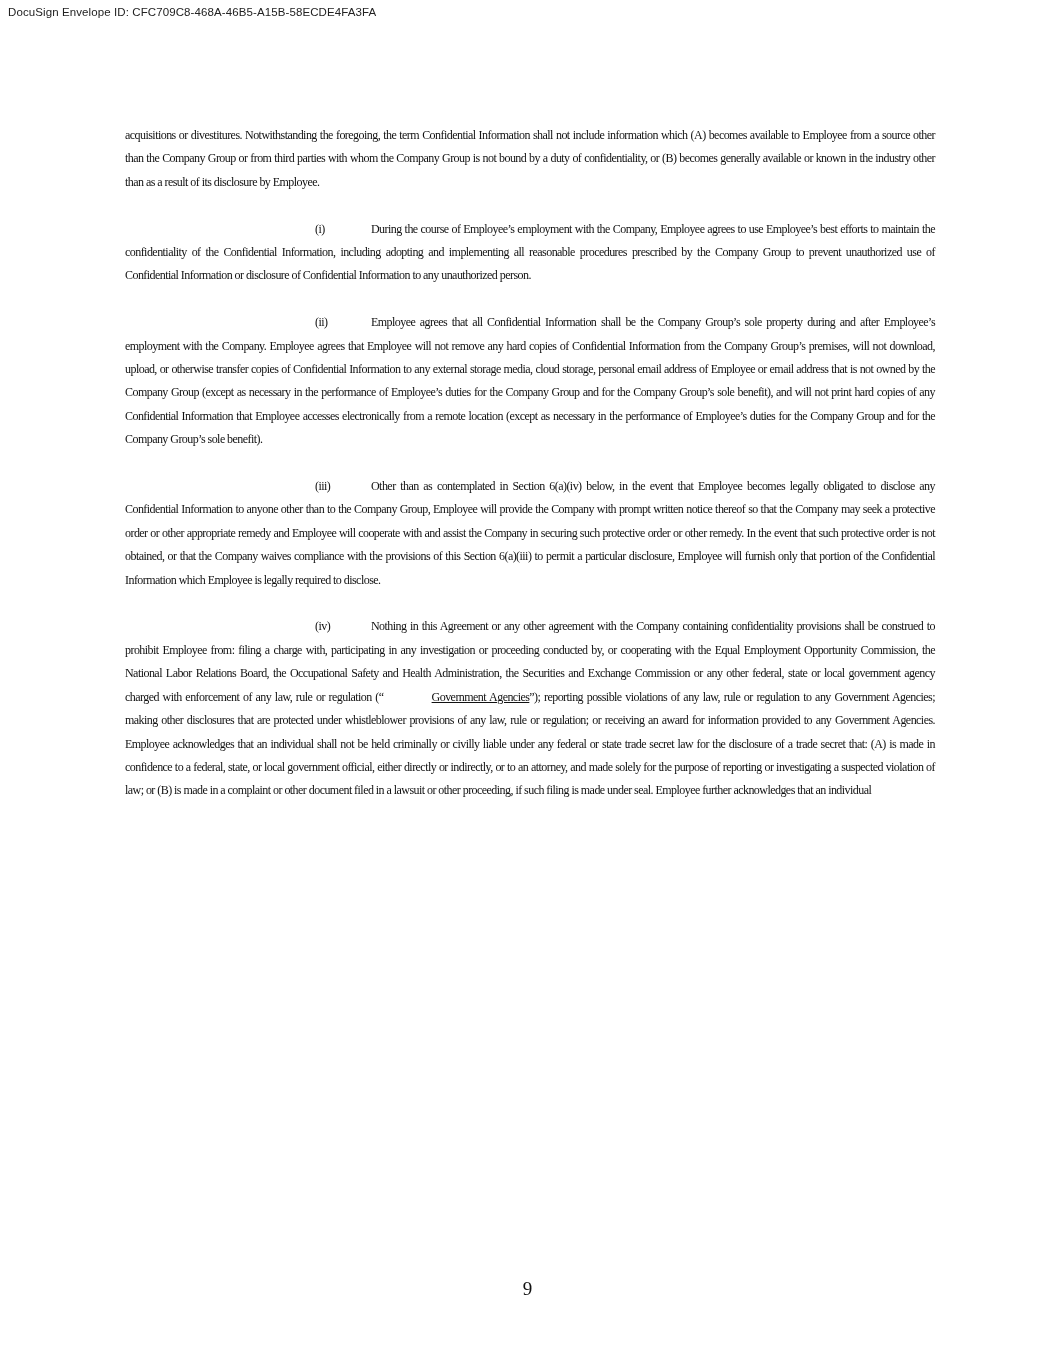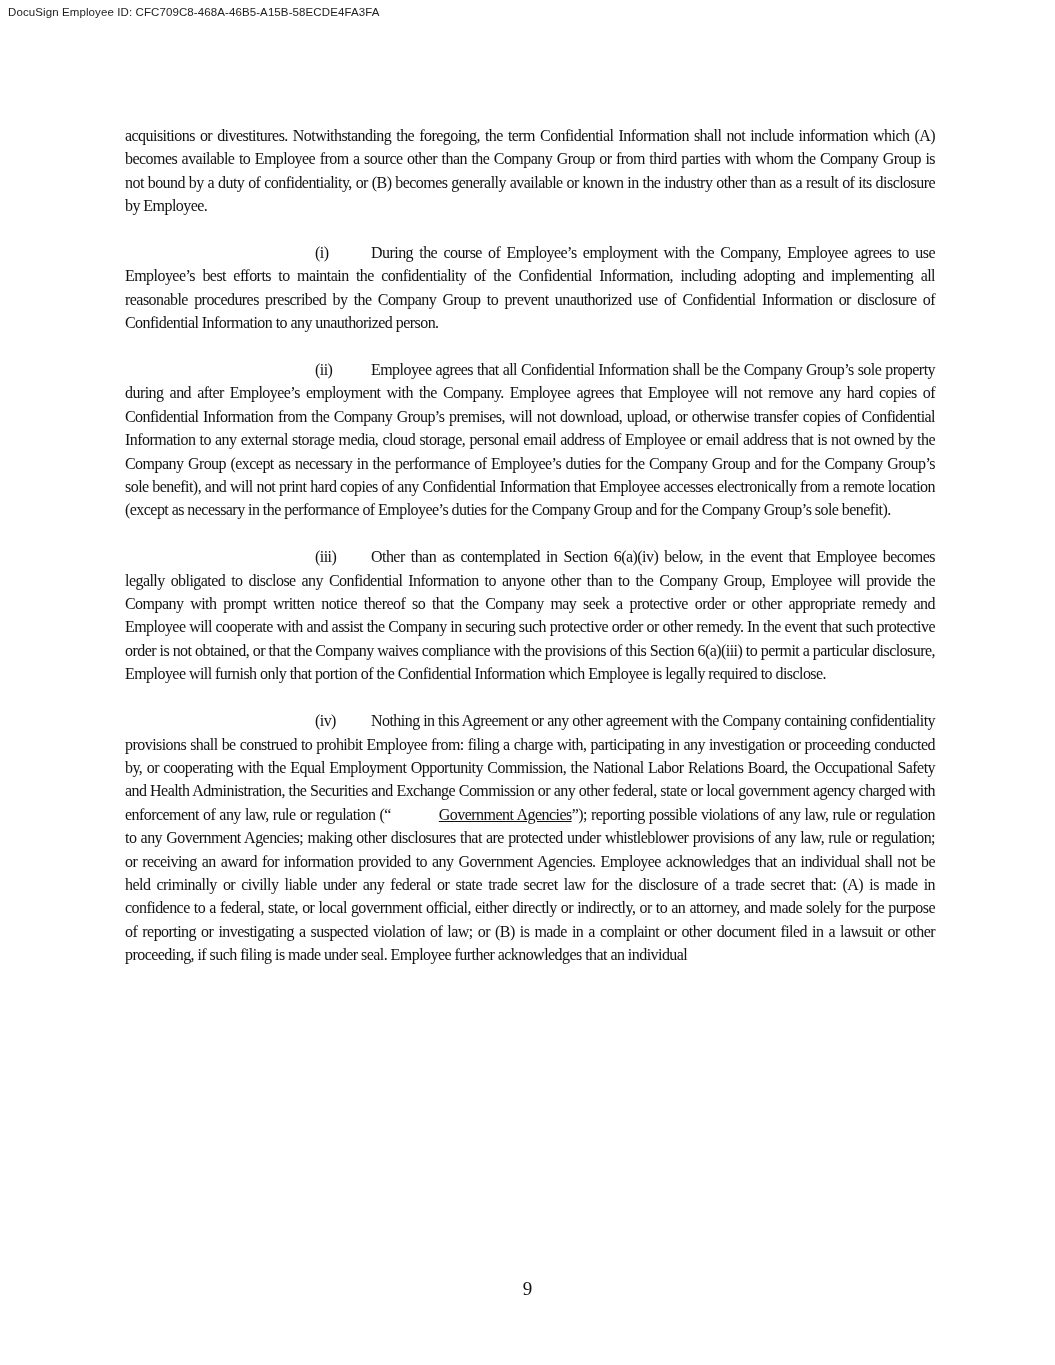--- a/index.html
+++ b/index.html
@@ -4,35 +4,35 @@
 <style>
   html, body { margin: 0; padding: 0; background: #ffffff; }
   body { width: 1055px; height: 1365px; position: relative; overflow: hidden; color: #111111; }
   .envelope {
     position: absolute; left: 8px; top: 6px;
     font-family: "Liberation Sans", sans-serif; font-size: 11.5px; color: #222;
     letter-spacing: 0.1px;
   }
   .content {
     position: absolute; left: 125px; top: 124px; width: 810px;
-    font-family: "Liberation Serif", serif; font-size: 16px; line-height: 23.4px;
+    font-family: "Liberation Serif", serif; font-size: 12px; line-height: 23.4px;
     letter-spacing: -0.55px;
   }
   .para { margin: 0 0 23.4px 0; text-align: justify; text-align-last: left; }
   .para .marker { display: inline-block; margin-left: 190px; width: 56px; }
   .ul { text-decoration: underline; margin-left: 48px; }
   .page-num {
     position: absolute; left: 0; width: 1055px; top: 1278px; text-align: center;
     font-family: "Liberation Serif", serif; font-size: 19px;
   }
 </style>
 </head>
 <body>
 
-<div class="envelope">DocuSign Employee ID: CFC709C8-468A-46B5-A15B-58ECDE4FA3FA</div>
+<div class="envelope">DocuSign Envelope ID: CFC709C8-468A-46B5-A15B-58ECDE4FA3FA</div>
 
 <div class="content">
   <p class="para">acquisitions or divestitures.  Notwithstanding the foregoing, the term Confidential Information shall not include information which (A) becomes available to Employee from a source other than the Company Group or from third parties with whom the Company Group is not bound by a duty of confidentiality, or (B) becomes generally available or known in the industry other than as a result of its disclosure by Employee.</p>
 
   <p class="para"><span class="marker">(i)</span><span>During the course of Employee’s employment with the Company, Employee agrees to use Employee’s best efforts to maintain the confidentiality of the Confidential Information, including adopting and implementing all reasonable procedures prescribed by the Company Group to prevent unauthorized use of Confidential Information or disclosure of Confidential Information to any unauthorized person.</span></p>
 
   <p class="para"><span class="marker">(ii)</span><span>Employee agrees that all Confidential Information shall be the Company Group’s sole property during and after Employee’s employment with the Company. Employee agrees that Employee will not remove any hard copies of Confidential Information from the Company Group’s premises, will not download, upload, or otherwise transfer copies of Confidential Information to any external storage media, cloud storage, personal email address of Employee or email address that is not owned by the Company Group (except as necessary in the performance of Employee’s duties for the Company Group and for the Company Group’s sole benefit), and will not print hard copies of any Confidential Information that Employee accesses electronically from a remote location (except as necessary in the performance of Employee’s duties for the Company Group and for the Company Group’s sole benefit).</span></p>
 
   <p class="para"><span class="marker">(iii)</span><span>Other than as contemplated in Section 6(a)(iv) below, in the event that Employee becomes legally obligated to disclose any Confidential Information to anyone other than to the Company Group, Employee will provide the Company with prompt written notice thereof so that the Company may seek a protective order or other appropriate remedy and Employee will cooperate with and assist the Company in securing such protective order or other remedy.  In the event that such protective order is not obtained, or that the Company waives compliance with the provisions of this Section 6(a)(iii) to permit a particular disclosure, Employee will furnish only that portion of the Confidential Information which Employee is legally required to disclose.</span></p>
 

